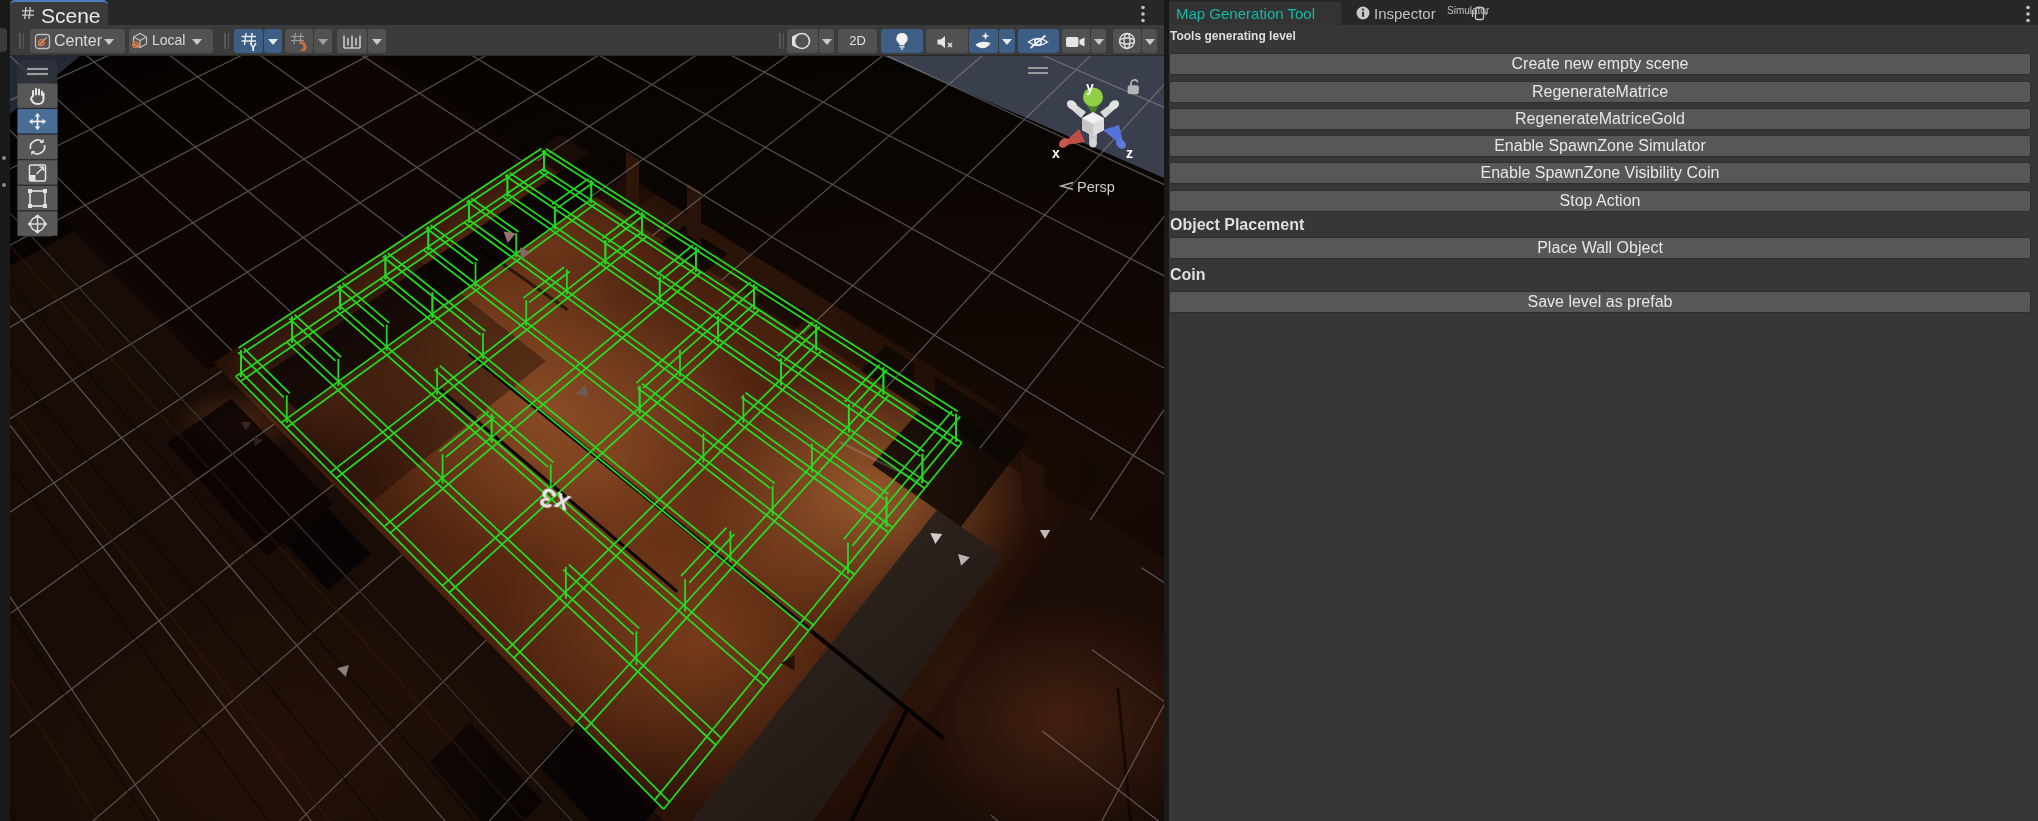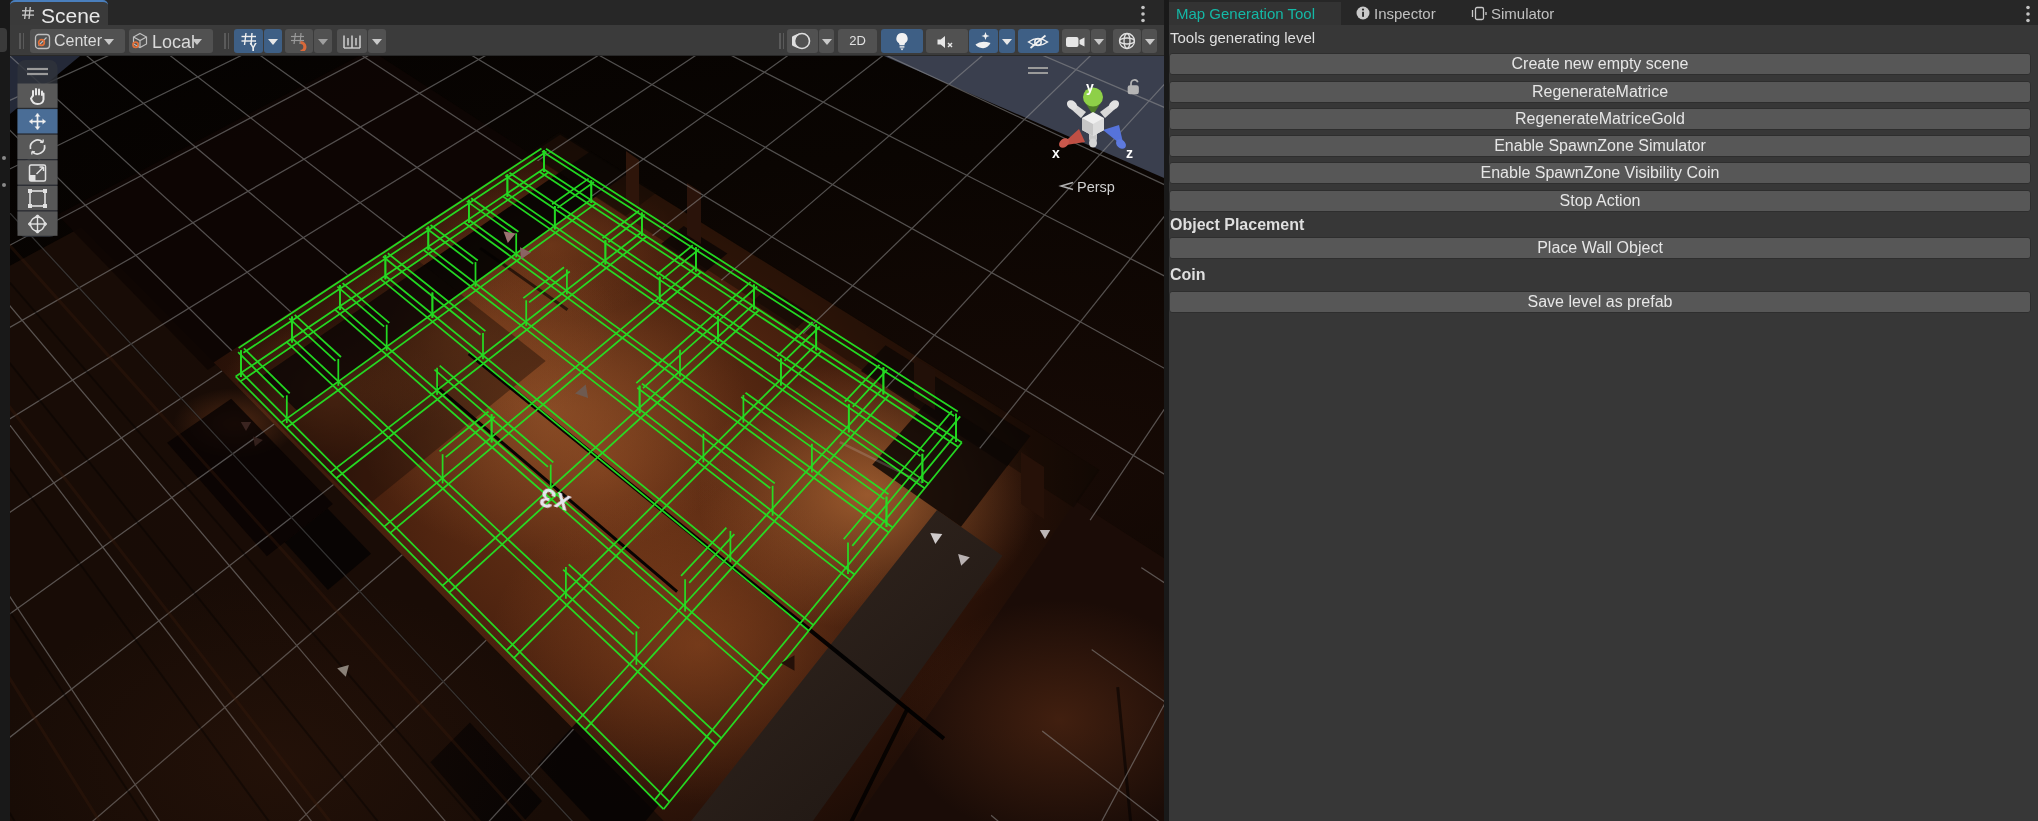--- a/index.html
+++ b/index.html
@@ -435,21 +435,21 @@
       <path d="M0 0 L10 0 L5 6 Z" fill="#c9c9c9"></path>
     </svg></div>
 <div style="position:absolute;left:129px;top:29px;width:84px;height:24px;background:#515151;border-radius:3px"></div>
 <div style="position:absolute;left:131px;top:32px;line-height:0"><svg width="18" height="18" viewBox="0 0 18 18" style="">
       <g stroke="#c0c0c0" stroke-width="1.2" fill="none">
         <path d="M9 1.5 L15.5 5 L15.5 12 L9 15.5 L2.5 12 L2.5 5 Z"></path>
         <path d="M2.5 5 L9 8.5 L15.5 5 M9 8.5 V15.5"></path>
       </g>
       <circle cx="4.6" cy="12.8" r="2.6" fill="none" stroke="#e0703a" stroke-width="1.8"></circle>
     </svg></div>
-<div style="position:absolute;left:152px;top:32px;font-size:18px;color:#dadada">Local</div>
+<div style="position:absolute;left:152px;top:32px;font-size:14px;color:#dadada">Local</div>
 <div style="position:absolute;left:192px;top:39px;line-height:0"><svg width="10" height="6" viewBox="0 0 10 6" style="">
       <path d="M0 0 L10 0 L5 6 Z" fill="#c9c9c9"></path>
     </svg></div>
 <div class="sep" style="left:224px"></div>
 <div class="sep" style="left:227.5px"></div>
 <div style="position:absolute;left:234px;top:29px;width:29px;height:24px;background:#3e5f85;border-radius:3px"></div>
 <div style="position:absolute;left:240px;top:32px;line-height:0"><svg width="19" height="19" viewBox="0 0 19 19" style="">
       <g stroke="#f0f0f0" stroke-width="1.4">
         <line x1="6" y1="1" x2="4.5" y2="13"></line>
         <line x1="12" y1="1" x2="11" y2="13"></line>
@@ -569,29 +569,29 @@
       <circle cx="7" cy="3.6" r="1.1" fill="#2b2b2b"></circle>
     </svg></div>
 <div style="position:absolute;left:1374px;top:5px;font-size:15px;color:#c0c0c0">Inspector</div>
 <div style="position:absolute;left:1471px;top:6px;line-height:0"><svg width="16" height="15" viewBox="0 0 16 15" style="">
       <g fill="none" stroke="#c9c9c9" stroke-width="1.3">
         <rect x="4.5" y="1.5" width="8" height="12" rx="1.5"></rect>
         <line x1="1.5" y1="4" x2="1.5" y2="11"></line>
         <line x1="15" y1="6" x2="15" y2="9"></line>
       </g>
     </svg></div>
-<div style="position:absolute;left:1491px;top:5px;font-size:15px;color:#c0c0c0">Simulator</div>
+<div style="position:absolute;left:1447px;top:5px;font-size:10px;color:#c0c0c0">Simulator</div>
 <div style="position:absolute;left:2026px;top:5px;line-height:0"><svg width="4" height="18" viewBox="0 0 4 18" style="">
       <g fill="#c4c4c4">
         <circle cx="2" cy="2.5" r="1.8"></circle>
         <circle cx="2" cy="9" r="1.8"></circle>
         <circle cx="2" cy="15.5" r="1.8"></circle>
       </g>
     </svg></div>
-<div style="position:absolute;left:1170px;top:29px;font-size:15px;font-weight:normal;color:#dfdfdf">Tools generating level</div>
+<div style="position:absolute;left:1170px;top:29px;font-size:12px;font-weight:bold;color:#dfdfdf">Tools generating level</div>
 <div class="ub" style="top:53px">Create new empty scene</div>
 <div class="ub" style="top:81px">RegenerateMatrice</div>
 <div class="ub" style="top:108px">RegenerateMatriceGold</div>
 <div class="ub" style="top:135px">Enable SpawnZone Simulator</div>
 <div class="ub" style="top:162px">Enable SpawnZone Visibility Coin</div>
 <div class="ub" style="top:190px">Stop Action</div>
 <div style="position:absolute;left:1170px;top:216px;font-size:16px;font-weight:bold;color:#dfdfdf">Object Placement</div>
 <div class="ub" style="top:237px">Place Wall Object</div>
 <div style="position:absolute;left:1170px;top:266px;font-size:16px;font-weight:bold;color:#dfdfdf">Coin</div>
 <div class="ub" style="top:291px">Save level as prefab</div>

